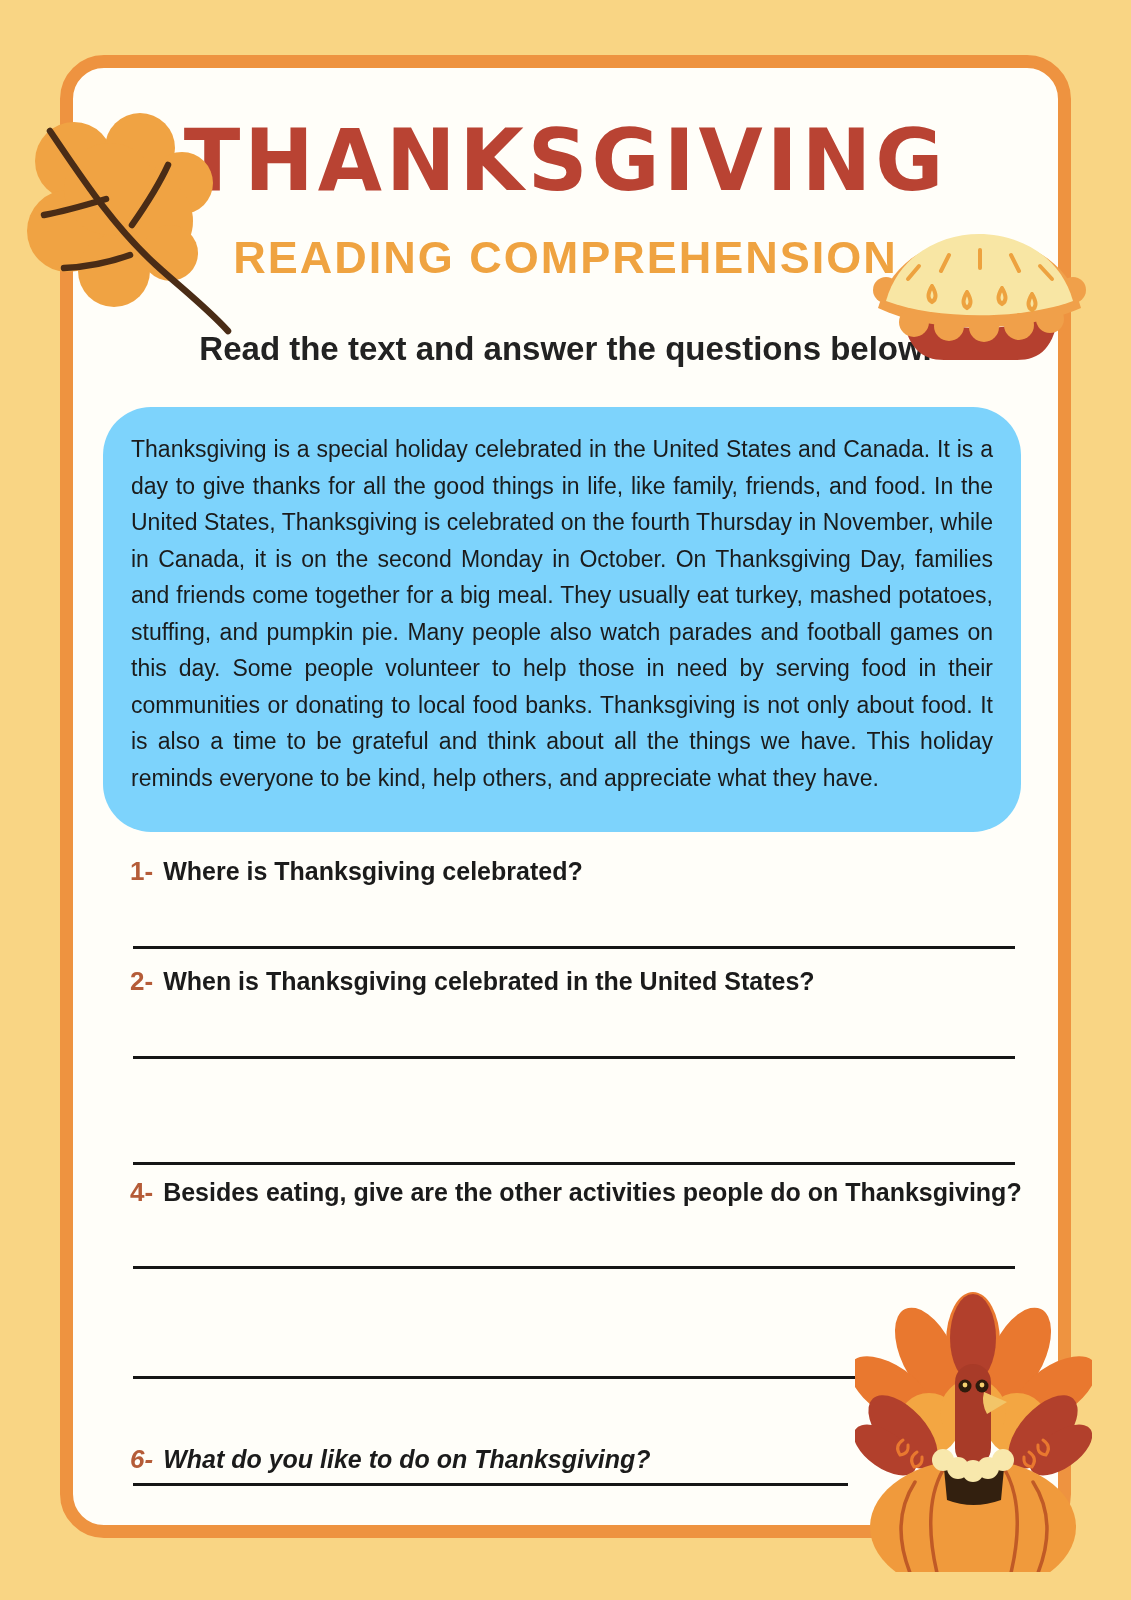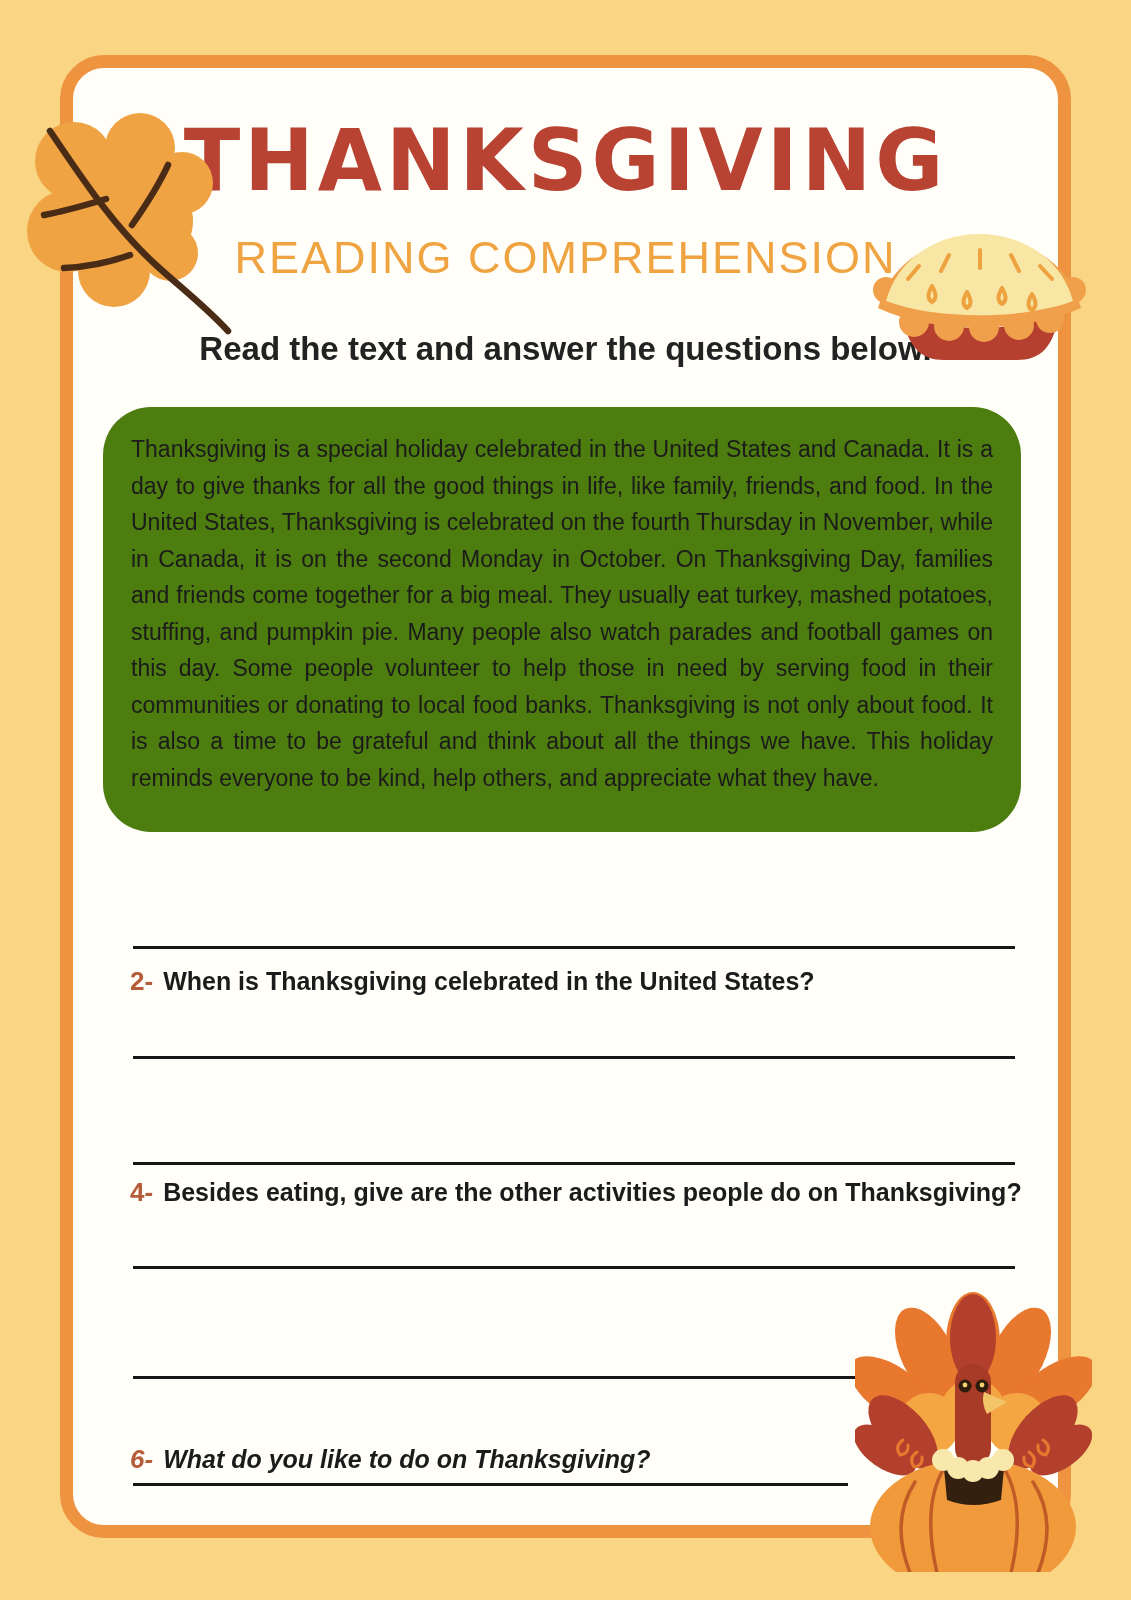--- a/index.html
+++ b/index.html
@@ -21,30 +21,30 @@
   .layer{position:absolute;z-index:3;}
 
   .title{
     position:absolute;left:60px;right:60px;top:112px;margin:0;text-align:center;
     font-family:"DejaVu Sans", sans-serif;font-weight:700;
     font-size:83px;letter-spacing:4px;color:#B94333;z-index:2;
     transform:scaleY(1.04);
   }
   .subtitle{
     position:absolute;left:60px;right:60px;top:232px;margin:0;text-align:center;
-    font-weight:400;font-size:45px;letter-spacing:2px;color:#EFA341;z-index:2;
+    font-weight:700;font-size:45px;letter-spacing:2px;color:#EFA341;z-index:2;
   }
   .instruction{
     position:absolute;left:60px;right:60px;top:330px;margin:0;text-align:center;
     font-size:33px;font-weight:700;color:#222;z-index:2;
   }
 
   .passage{
     position:absolute;left:103px;top:407px;width:918px;min-height:425px;
-    box-sizing:border-box;background:#4d7c0f;border-radius:48px;
+    box-sizing:border-box;background:#7dd3fc;border-radius:48px;
     padding:24px 28px 22px 28px;z-index:2;
   }
   .passage-text{
     font-size:23px;line-height:36.5px;color:#1B1B1B;font-weight:500;
     text-align:justify;margin:0;
   }
 
   .q{position:absolute;left:130px;right:90px;z-index:2;font-size:25px;color:#1B1B1B;}
   .qnum{color:#B55C38;font-weight:700;font-size:26px;margin-right:10px;}
   .qtext{font-weight:600;}
@@ -60,20 +60,23 @@
   <div class="card"></div>
 
   <h1 class="title">THANKSGIVING</h1>
   <h2 class="subtitle">READING COMPREHENSION</h2>
   <p class="instruction">Read the text and answer the questions below.</p>
 
   <div class="passage">
     <p class="passage-text">Thanksgiving is a special holiday celebrated in the United States and Canada. It is a day to give thanks for all the good things in life, like family, friends, and food. In the United States, Thanksgiving is celebrated on the fourth Thursday in November, while in Canada, it is on the second Monday in October. On Thanksgiving Day, families and friends come together for a big meal. They usually eat turkey, mashed potatoes, stuffing, and pumpkin pie. Many people also watch parades and football games on this day. Some people volunteer to help those in need by serving food in their communities or donating to local food banks. Thanksgiving is not only about food. It is also a time to be grateful and think about all the things we have. This holiday reminds everyone to be kind, help others, and appreciate what they have.</p>
   </div>
 
+  <div class="q" style="top:856px;">
+    <span class="qnum">1-</span><span class="qtext">Where is Thanksgiving celebrated?</span>
+  </div>
   <div class="ans" style="top:946px;width:882px;"></div>
 
   <div class="q" style="top:966px;">
     <span class="qnum">2-</span><span class="qtext">When is Thanksgiving celebrated in the United States?</span>
   </div>
   <div class="ans" style="top:1056px;width:882px;"></div>
 
   <div class="ans" style="top:1162px;width:882px;"></div>
 
   <div class="q" style="top:1177px;">

